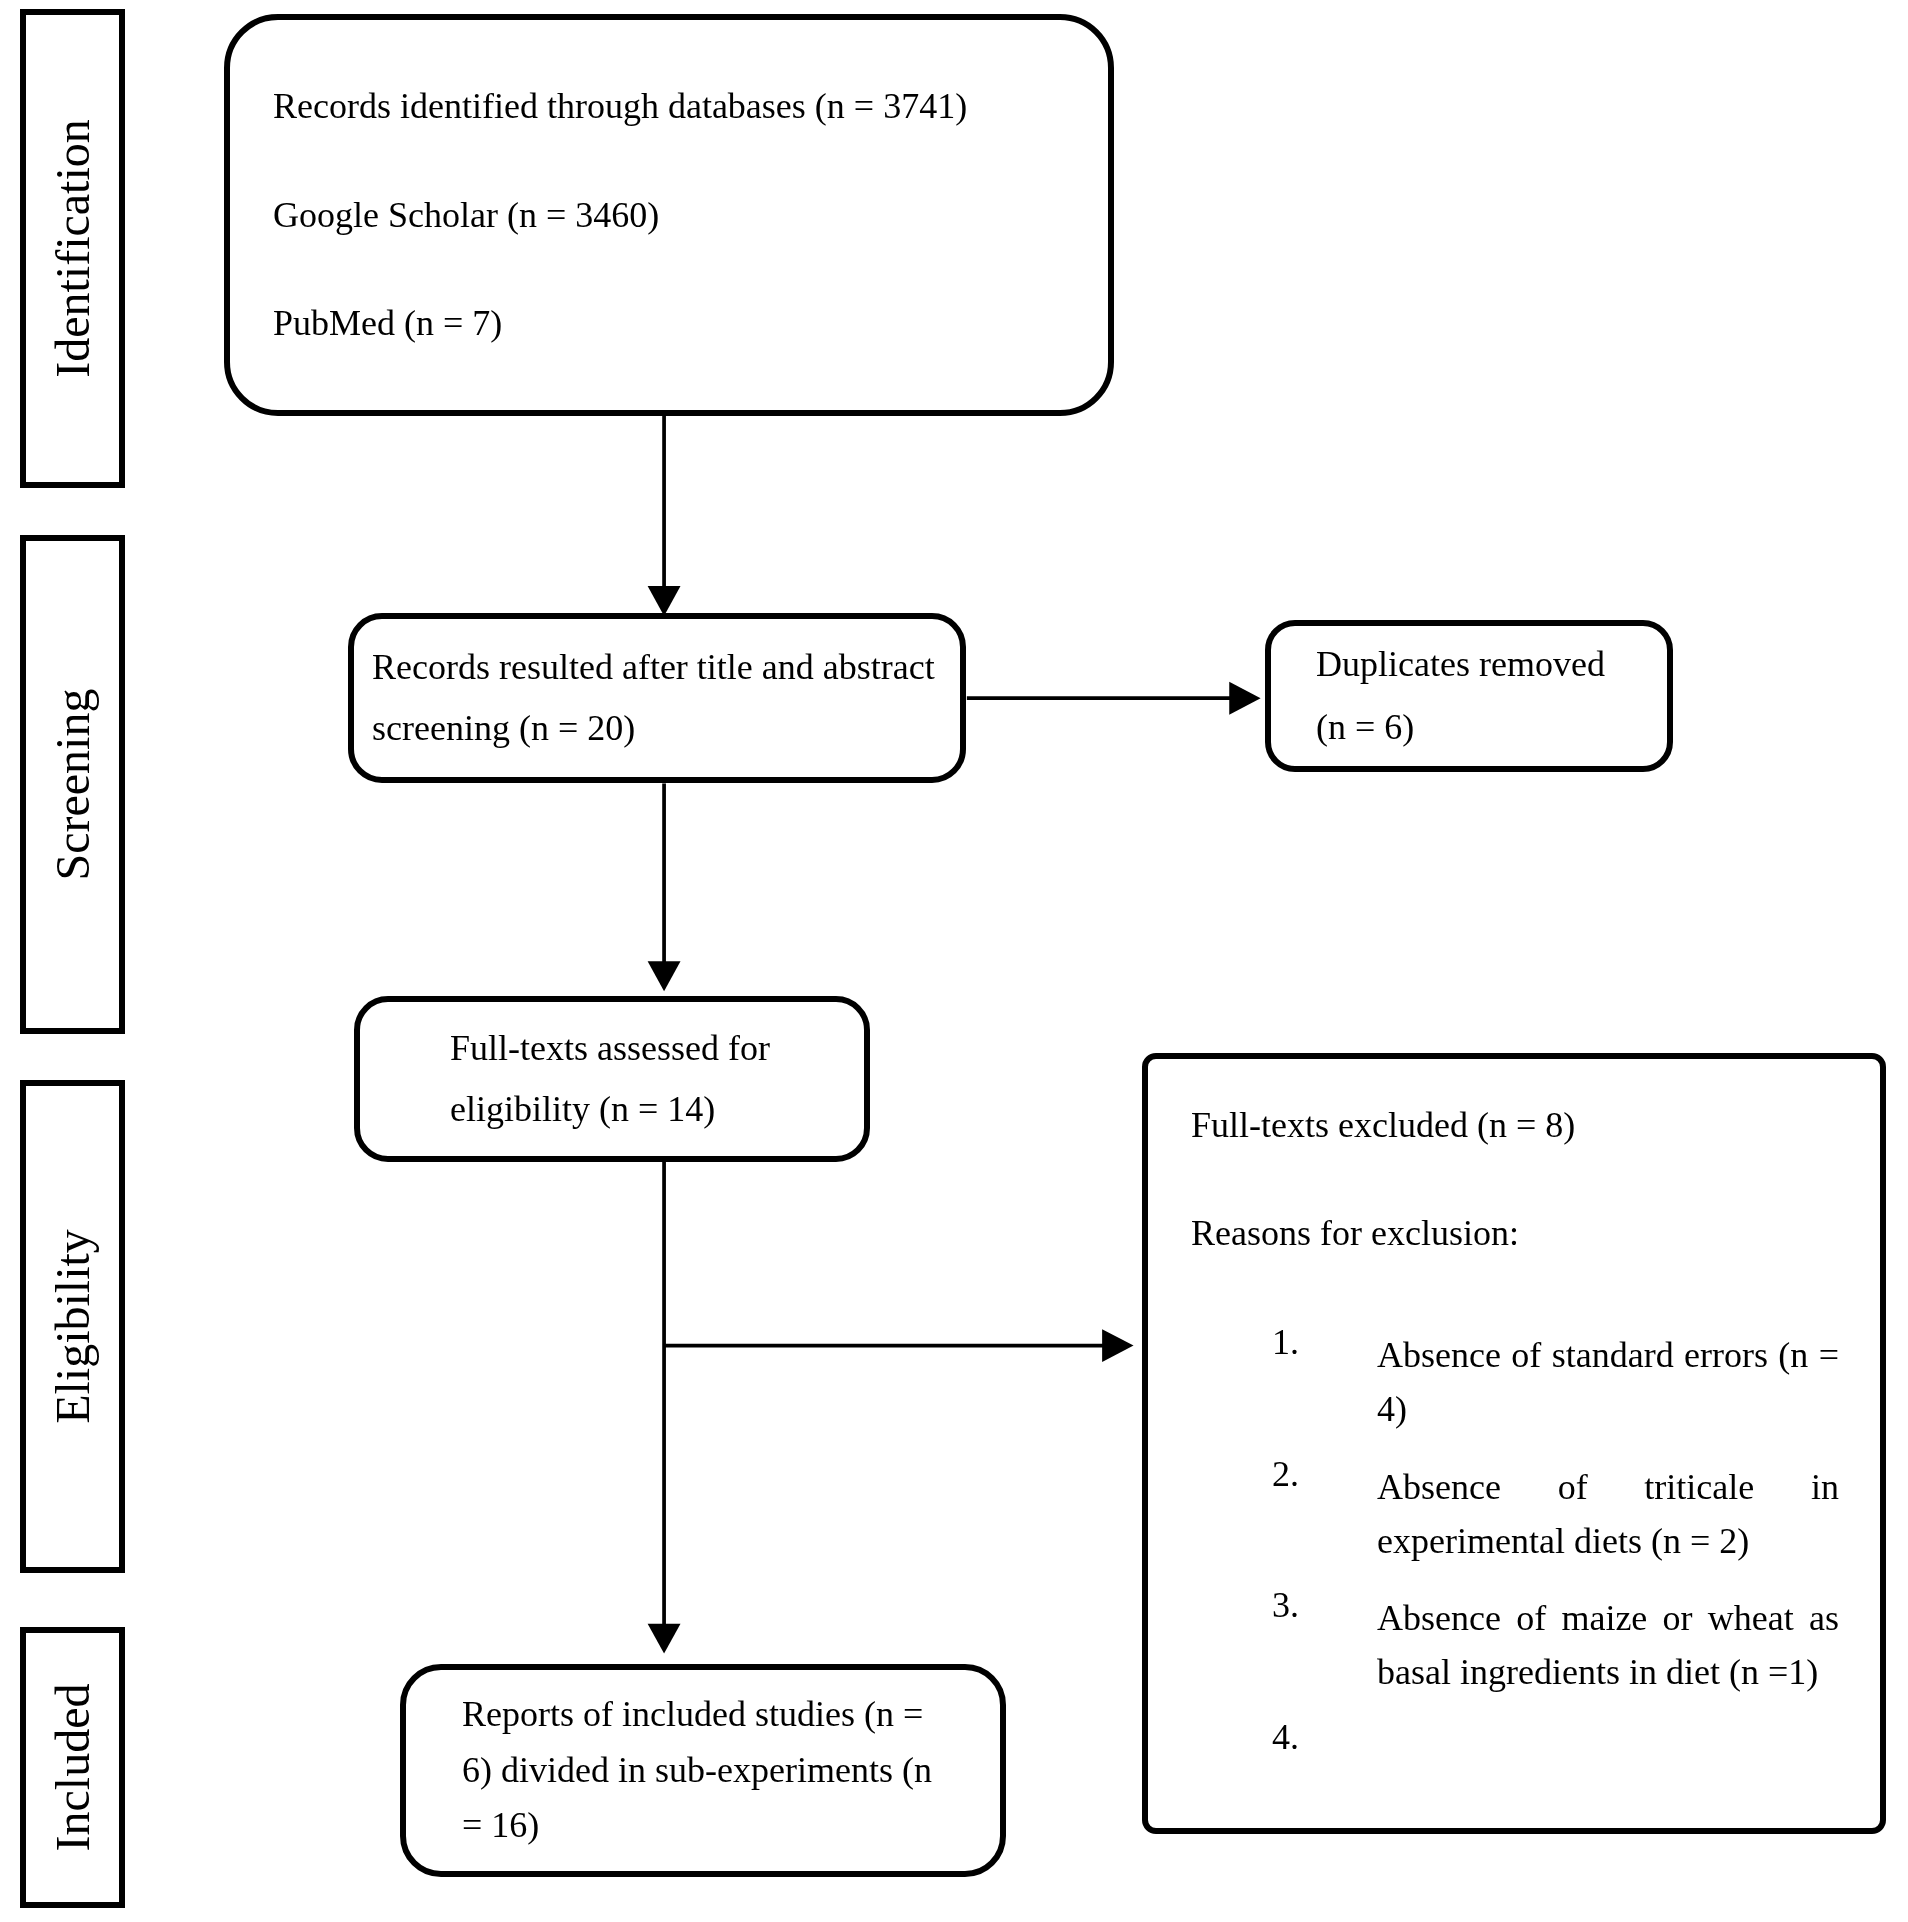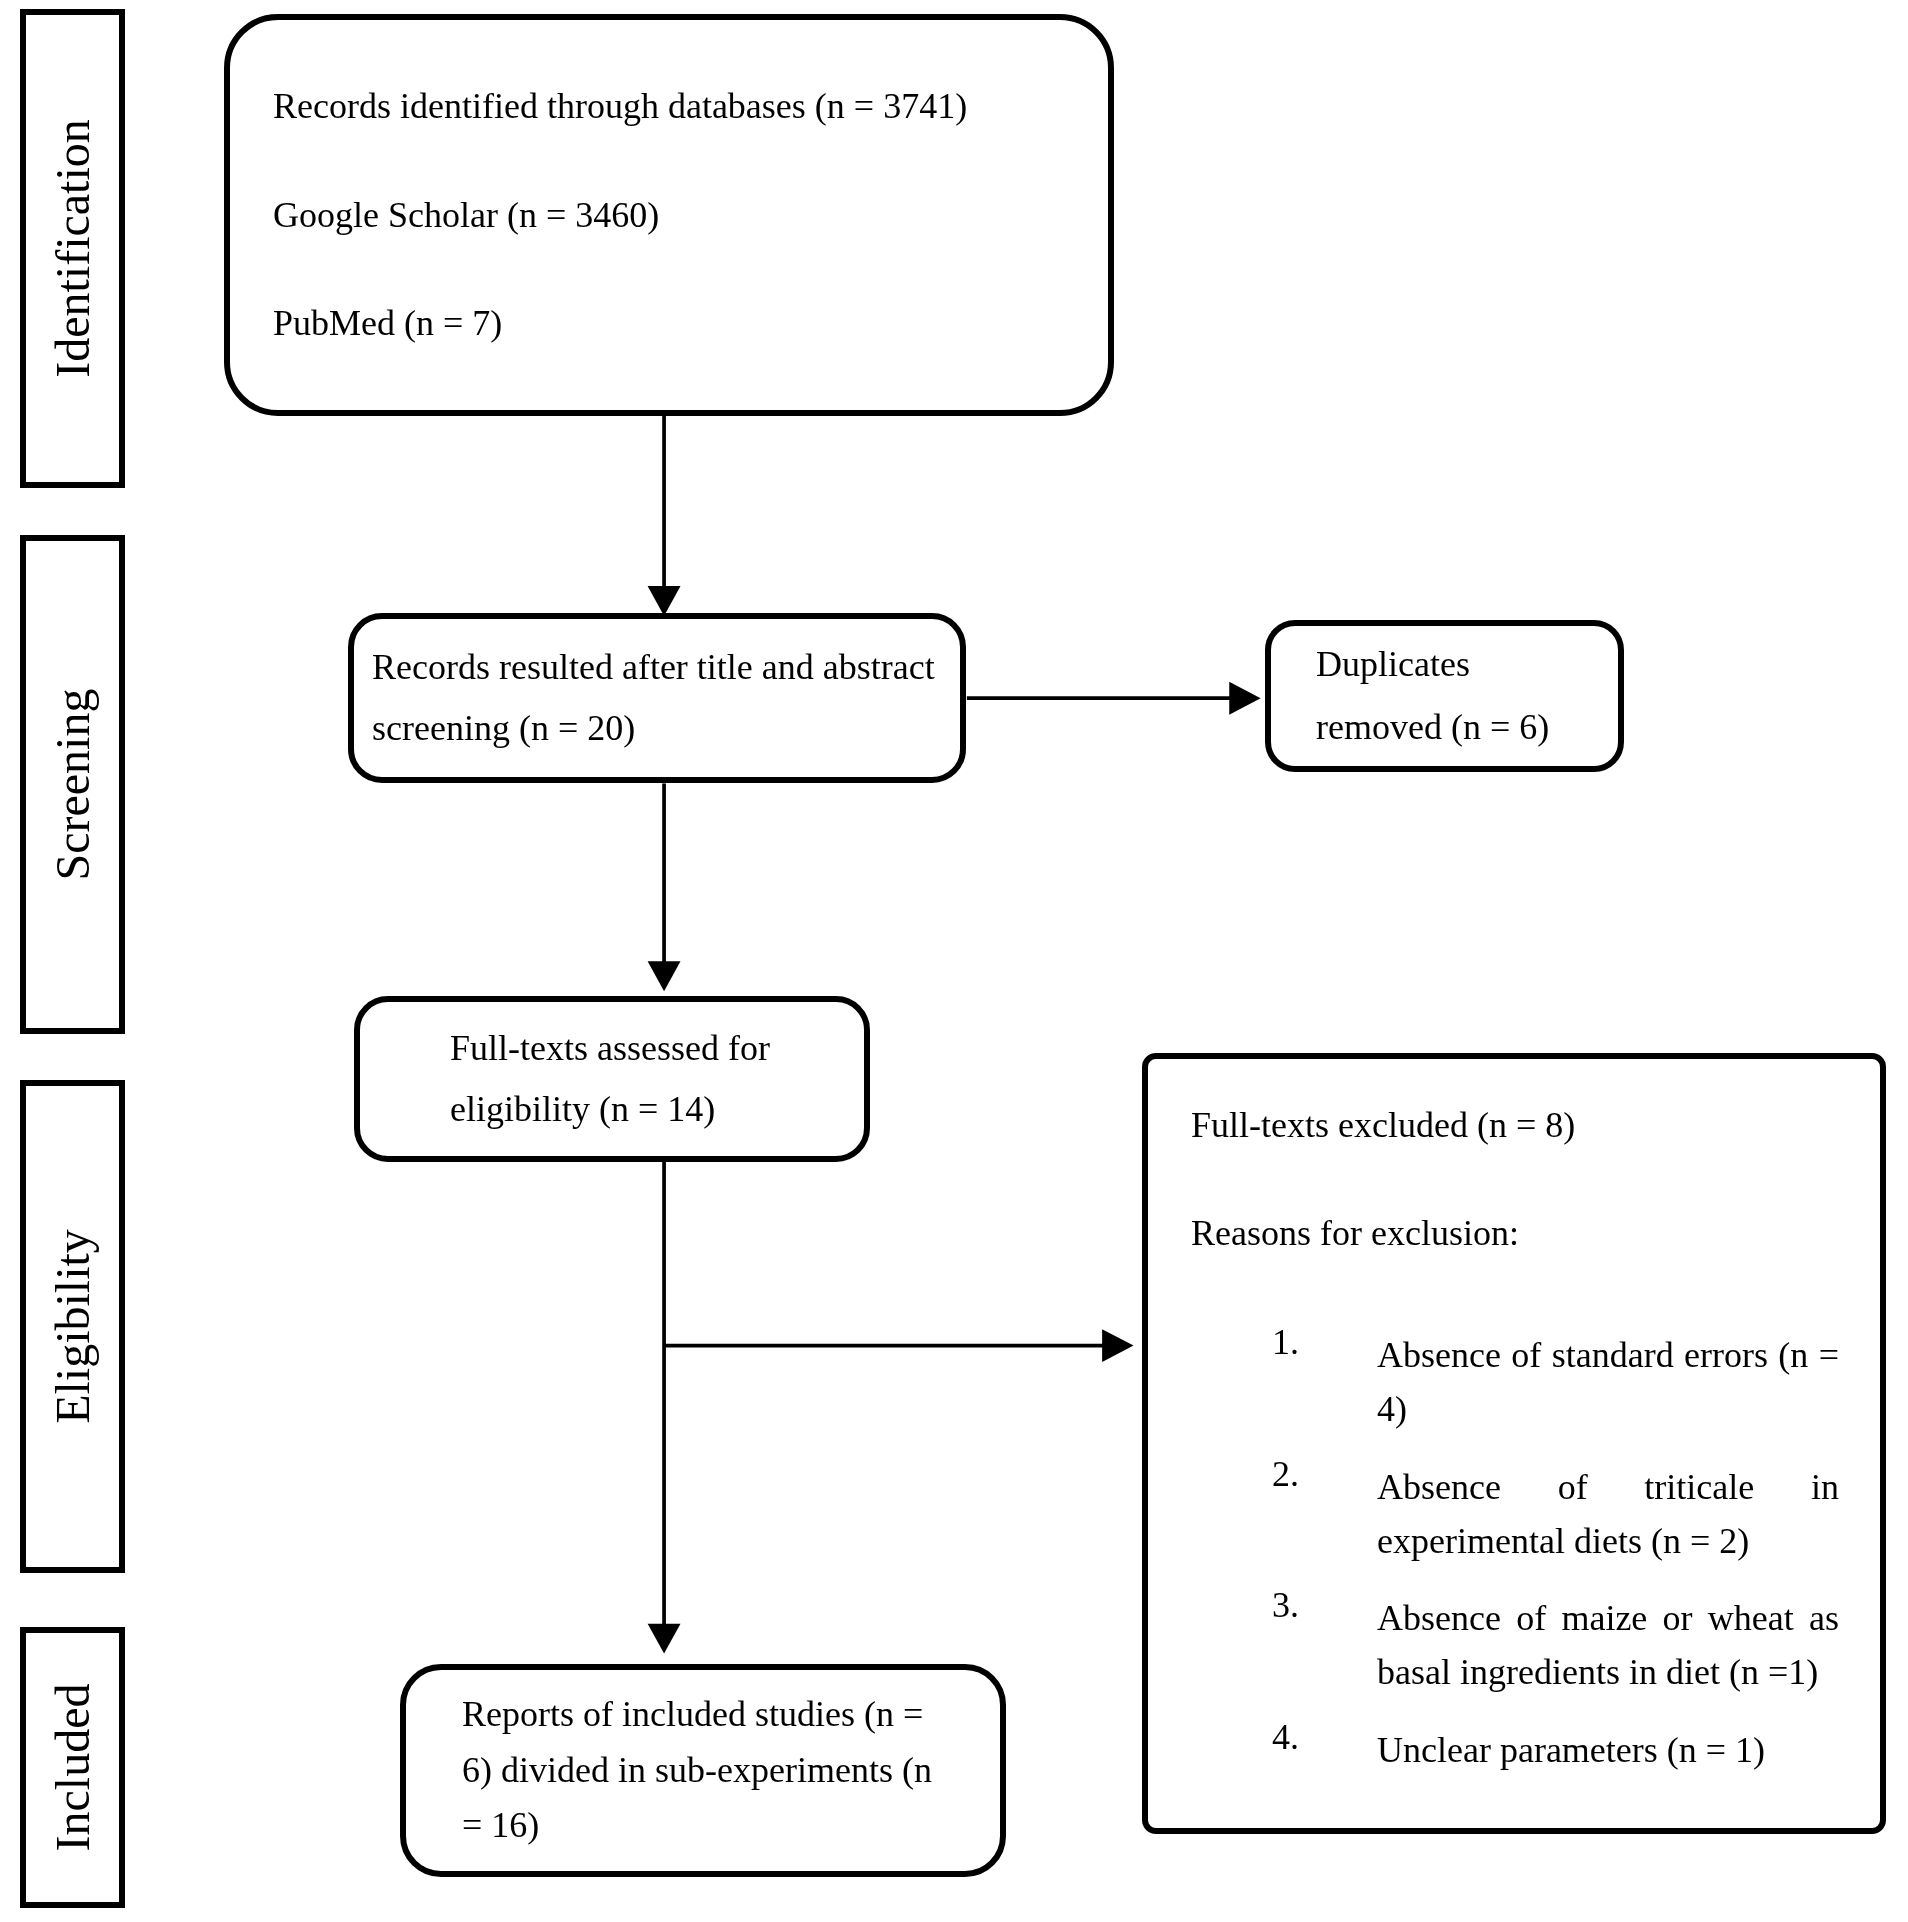--- a/index.html
+++ b/index.html
@@ -41,21 +41,21 @@
     display:flex;flex-direction:column;justify-content:space-evenly;
     padding:10.5px 15px 10.5px 43px;
     font-size:36px;
   }
   #box-records p{margin:0;white-space:nowrap;}
   #box-title-abstract{
     left:348px;top:613px;width:618px;height:170px;
     padding:0 18px;
   }
   #box-duplicates{
-    left:1265px;top:620px;width:359px;height:152px;
+    left:1265px;top:620px;width:408px;height:152px;
     padding:0 45px;line-height:1.75;border-radius:30px;
   }
   #box-fulltext{
     left:354px;top:996px;width:516px;height:166px;
     padding:0 90px;
   }
   #box-excluded{
     left:1142px;top:1053px;width:744px;height:781px;
     border-radius:14px;
     padding:39px 41px 30px 43px;
@@ -145,21 +145,20 @@
     <div class="reason">
       <span class="reason-num">2.</span>
       <span class="reason-text">Absence of triticale in experimental diets (n = 2)</span>
     </div>
     <div class="reason">
       <span class="reason-num">3.</span>
       <span class="reason-text">Absence of maize or wheat as basal ingredients in diet (n =1)</span>
     </div>
     <div class="reason">
       <span class="reason-num">4.</span>
-      <span class="reason-text">Unclear parameters (n = 1)</span>
     </div>
   </div>
 
   <div class="box centered" id="box-included">
     <span>Reports of included studies (n = 6) divided in sub-experiments (n = 16)</span>
   </div>
 
 </div>
 
 

